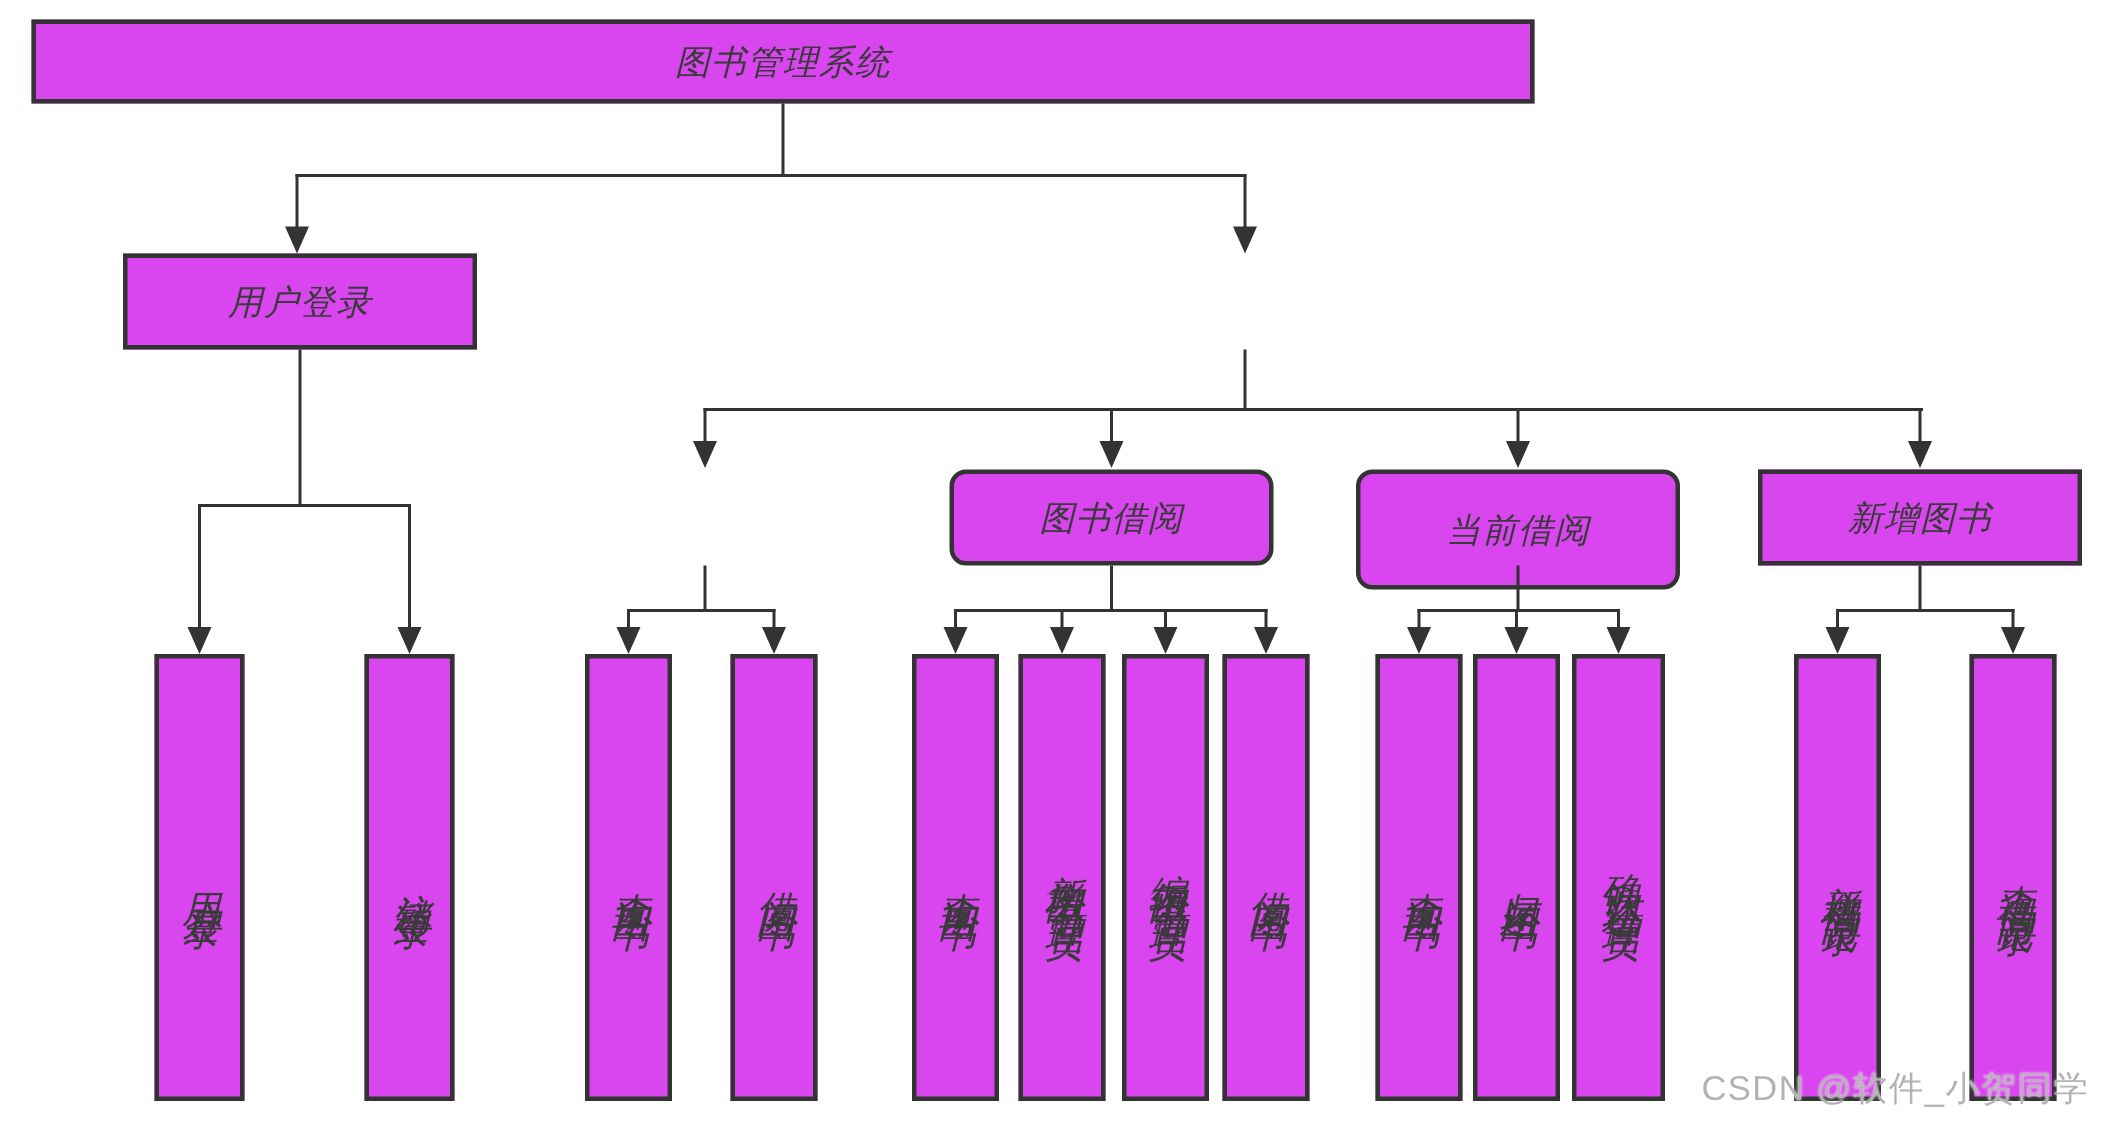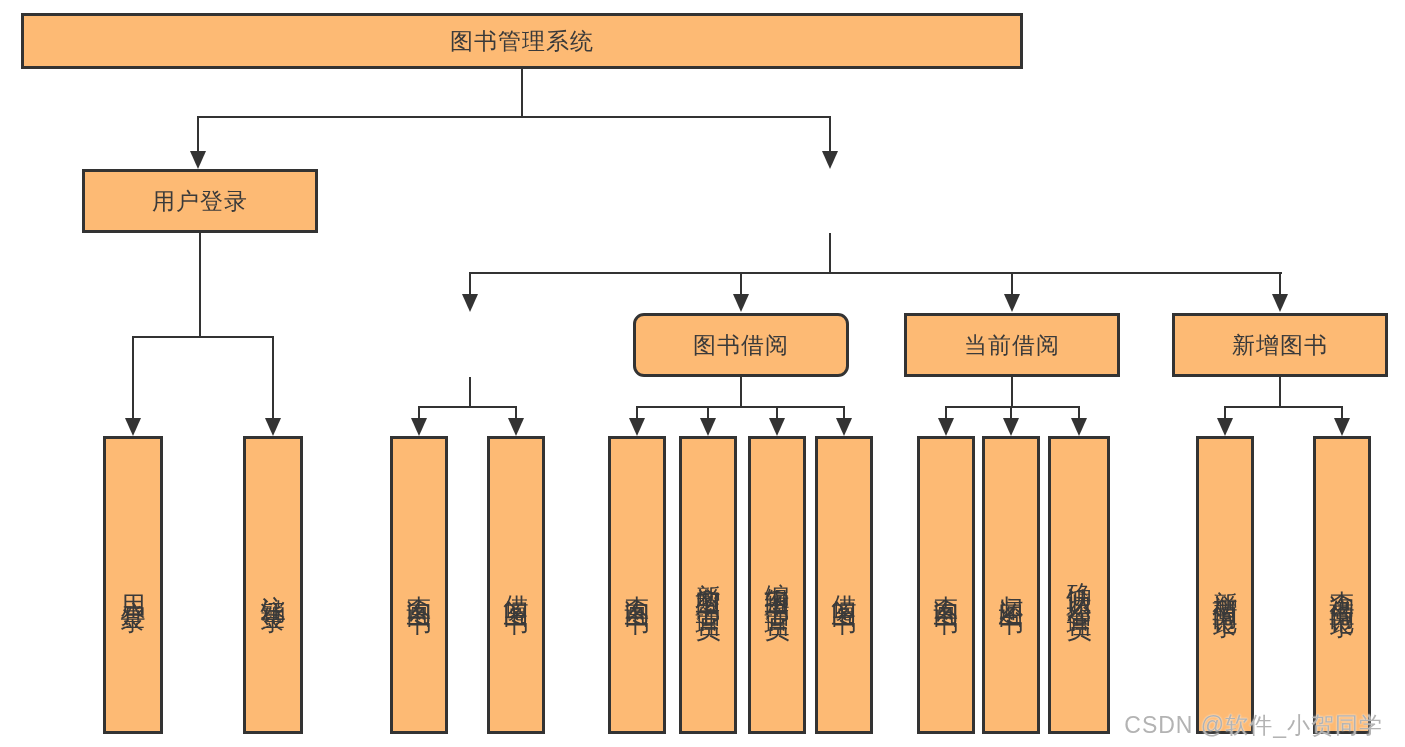--- a/index.html
+++ b/index.html
@@ -1,36 +1,36 @@
 <!DOCTYPE html>
 <html style="--line: #333333; --text: #3a3a3a; --watermark: #b3b3b3;"><head>
 <meta charset="utf-8">
 <style>
   html,body{margin:0;padding:0;background:#ffffff;}
   body{font-family:"Liberation Sans","DejaVu Sans",sans-serif;}
   .canvas{position:relative;width:1405px;height:747px;background:#ffffff;overflow:hidden;}
   .node{
     position:absolute;box-sizing:border-box;
-    border:3px solid var(--line,#333333);background:#fdba74;
+    border:3px solid var(--line,#333333);background:#d946ef;
     display:flex;align-items:center;justify-content:center;
-    color:var(--text,#3a3a3a);font-size:23px;letter-spacing:1px;
+    color:var(--text,#3a3a3a);font-size:23px;letter-spacing:1px;font-style:italic;
   }
   .vnode{
     writing-mode:vertical-rl;text-orientation:mixed;
     font-size:25px;letter-spacing:5px;line-height:1;
     display:flex;align-items:center;justify-content:center;
   }
   .hline,.vline{position:absolute;background:var(--line,#333333);}
   .arrow{
     position:absolute;width:0;height:0;
     border-left:8px solid transparent;border-right:8px solid transparent;
     border-top:18px solid var(--line,#333333);
   }
   .watermark{
-    position:absolute;right:22px;bottom:6px;z-index:10;
+    position:absolute;right:12px;bottom:6px;z-index:10;
     color:var(--watermark,#b3b3b3);font-size:23px;letter-spacing:1px;
     text-shadow:0 0 2px #ffffff;
   }
 </style>
 </head>
 <body>
 
 <div class="canvas">
 
   <div class="node" style="left:21px;top:13px;width:1002px;height:56px;">
@@ -62,21 +62,21 @@
   <div class="vline" style="left:740px;top:272px;width:2px;height:24px;"></div>
   <div class="arrow" style="left:733px;top:294px;"></div>
   <div class="vline" style="left:1011px;top:272px;width:2px;height:24px;"></div>
   <div class="arrow" style="left:1004px;top:294px;"></div>
   <div class="vline" style="left:1279px;top:272px;width:2px;height:24px;"></div>
   <div class="arrow" style="left:1272px;top:294px;"></div>
 
   <div class="node" style="left:633px;top:313px;width:216px;height:64px;border-radius:11px;">
     <span>图书借阅</span>
   </div>
-  <div class="node" style="left:904px;top:313px;width:216px;height:64px;">
+  <div class="node" style="left:904px;top:313px;width:216px;height:80px;border-radius:11px;">
     <span>当前借阅</span>
   </div>
   <div class="node" style="left:1172px;top:313px;width:216px;height:64px;">
     <span>新增图书</span>
   </div>
 
   <div class="vline" style="left:469px;top:377px;width:2px;height:31px;"></div>
   <div class="hline" style="left:418px;top:406px;width:99px;height:2px;"></div>
   <div class="vline" style="left:418px;top:406px;width:2px;height:15px;"></div>
   <div class="arrow" style="left:411px;top:418px;"></div>

